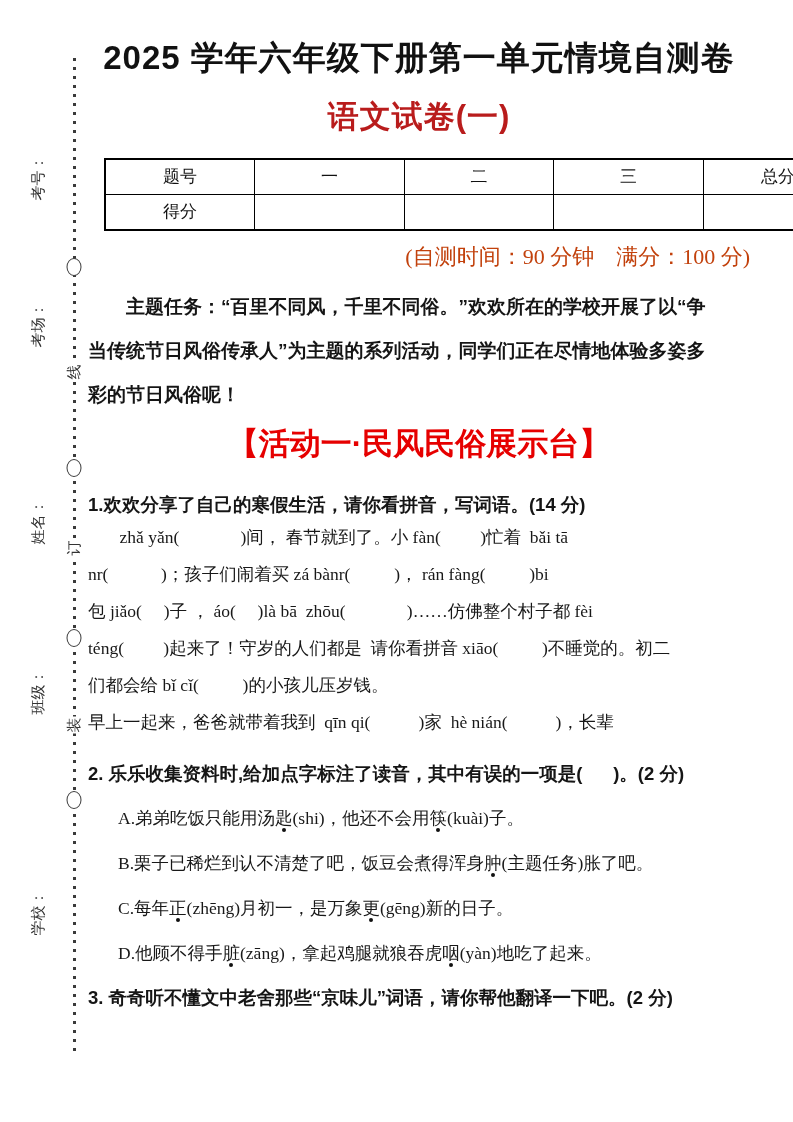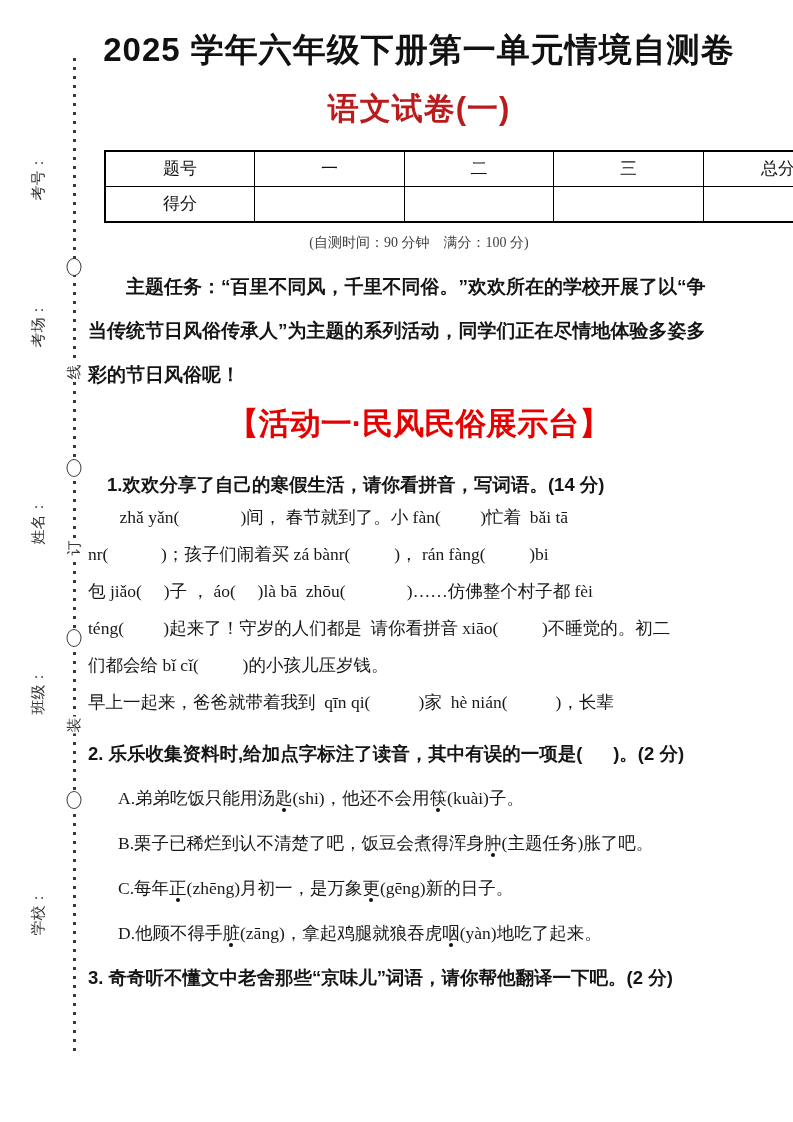--- a/index.html
+++ b/index.html
@@ -36,56 +36,56 @@
   .side-field .blank{
     display:inline-block;height:0.95em;border-bottom:1.3px solid #333;
   }
   .side-field:nth-of-type(1) .blank{width:82px;}
   .side-field:nth-of-type(2) .blank{width:80px;}
   .side-field:nth-of-type(3) .blank{width:70px;}
   .side-field:nth-of-type(4) .blank{width:68px;}
   .side-field:nth-of-type(5) .blank{width:44px;}
 
   
-  .main{position:absolute;left:88px;top:30px;width:662px;}
+  .main{position:absolute;left:88px;top:38px;width:662px;}
   .title1{
     margin:0;text-align:center;font-family:"Liberation Sans",sans-serif;
     font-weight:700;font-size:33px;letter-spacing:1px;color:#111;
     line-height:1.2;
   }
   .title2{
     margin:18px 0 0 0;text-align:center;font-family:"Liberation Sans",sans-serif;
     font-weight:700;font-size:31px;letter-spacing:1px;color:#b91c1c;
   }
   table.score{
     border-collapse:collapse;margin:20px 0 0 16px;width:750px;
     table-layout:fixed;border:2px solid #000;
   }
   table.score td{
     border:1.5px solid #000;height:34px;text-align:center;
     font-size:17px;font-family:"Liberation Serif",serif;color:#111;
     padding:0;
   }
   .time-note{
-    margin:11px 0 0 0;text-align:center;font-size:14px;color:#404040;
+    margin:11px 0 0 0;text-align:right;font-size:22px;color:#c2410c;
     white-space:pre-wrap;
   }
   .intro{margin-top:13px;font-family:"Liberation Sans",sans-serif;
     font-weight:600;font-size:19px;color:#151515;}
   .intro .line{line-height:44px;white-space:pre-wrap;}
   .intro .line.indent{text-indent:2em;}
   .section-heading{
     margin:6px 0 0 0;text-align:center;
     font-family:"Liberation Sans",sans-serif;font-weight:700;font-size:31px;
   }
   .stem{
     font-family:"Liberation Sans",sans-serif;font-weight:600;
     font-size:18.5px;color:#151515;white-space:pre-wrap;line-height:26px;
   }
-  .q1-stem{margin-top:27px;margin-left:19px;}
+  .q1-stem{margin-top:27px;}
   .passage{margin-top:1px;font-size:17.5px;color:#181818;}
   .passage .line{line-height:37px;white-space:pre-wrap;}
   .passage .line.indent{text-indent:1.8em;}
   .q2-stem{margin-top:20px;}
   .options{margin-top:9px;padding-left:30px;font-size:17.5px;color:#181818;}
   .options .opt{line-height:45px;white-space:pre-wrap;}
   .em-dot{position:relative;}
   .em-dot::after{
     content:"";position:absolute;left:50%;bottom:-4px;
     width:4px;height:4px;border-radius:50%;background:#111;

